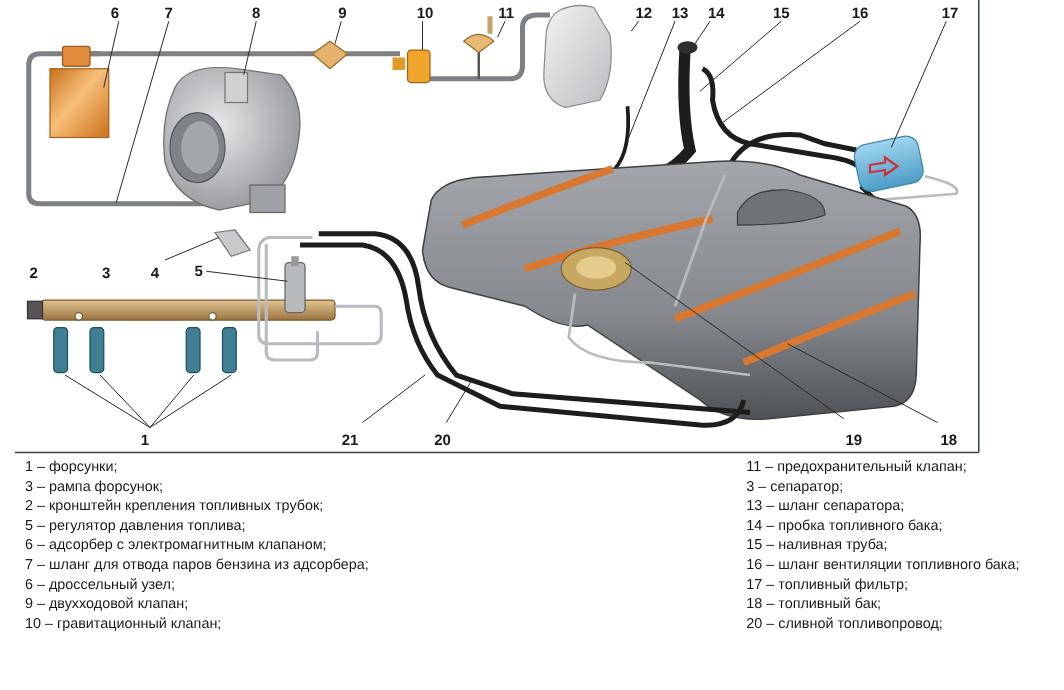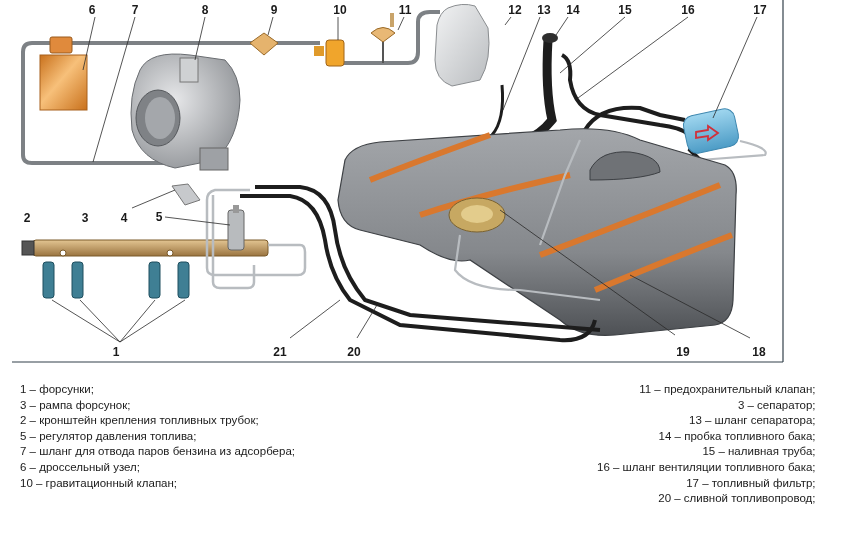--- a/index.html
+++ b/index.html
@@ -1,25 +1,25 @@
 <!DOCTYPE html>
 <html><head>
   <meta charset="utf-8">
   <style>
     html, body { margin: 0; padding: 0; background: #ffffff; }
     body { width: 851px; height: 552px; position: relative; overflow: hidden;
            font-family: "Liberation Sans", sans-serif; }
     #figure { position: absolute; left: 0; top: 0; width: 851px; height: 365px; }
     .callout { font-family: "Liberation Sans", sans-serif; font-weight: bold; font-size: 12px; fill: #1a1a1a; }
     .leader { stroke: #2a2a2a; stroke-width: 0.8; fill: none; }
-    .legend { position: absolute; top: 382px; font-size: 11.5px; line-height: 15.6px; color: #1a1a1a;
+    .legend { position: absolute; top: 367px; font-size: 11.5px; line-height: 15.6px; color: #1a1a1a;
               font-family: "Liberation Sans", sans-serif; }
     .legend .row { white-space: nowrap; }
     #legend-left { left: 20px; }
-    #legend-right { left: 597px; text-align: right; }
+    #legend-right { left: 597px; }
   </style>
 </head>
 <body>
 
 <svg id="figure" viewBox="0 0 851 365" xmlns="http://www.w3.org/2000/svg">
   <defs>
     <linearGradient id="gAds" x1="0" y1="0" x2="1" y2="1">
       <stop offset="0" stop-color="#c9711c"></stop>
         <stop offset="0.45" stop-color="#f7c07a"></stop>
         <stop offset="1" stop-color="#c9711c"></stop>
@@ -191,27 +191,30 @@
     <text class="callout" x="683" y="356" text-anchor="middle">19</text>
     <text class="callout" x="759" y="356" text-anchor="middle">18</text>
   </g>
 </svg>
 
 <div id="legend-left" class="legend">
   <div class="row">1 – форсунки;</div>
   <div class="row">3 – рампа форсунок;</div>
   <div class="row">2 – кронштейн крепления топливных трубок;</div>
   <div class="row">5 – регулятор давления топлива;</div>
+  <div class="row">6 – адсорбер с электромагнитным клапаном;</div>
   <div class="row">7 – шланг для отвода паров бензина из адсорбера;</div>
   <div class="row">6 – дроссельный узел;</div>
+  <div class="row">9 – двухходовой клапан;</div>
   <div class="row">10 – гравитационный клапан;</div>
 </div>
 
 <div id="legend-right" class="legend">
   <div class="row">11 – предохранительный клапан;</div>
   <div class="row">3 – сепаратор;</div>
   <div class="row">13 – шланг сепаратора;</div>
   <div class="row">14 – пробка топливного бака;</div>
   <div class="row">15 – наливная труба;</div>
   <div class="row">16 – шланг вентиляции топливного бака;</div>
   <div class="row">17 – топливный фильтр;</div>
+  <div class="row">18 – топливный бак;</div>
   <div class="row">20 – сливной топливопровод;</div>
 </div>
 
 </body></html>

